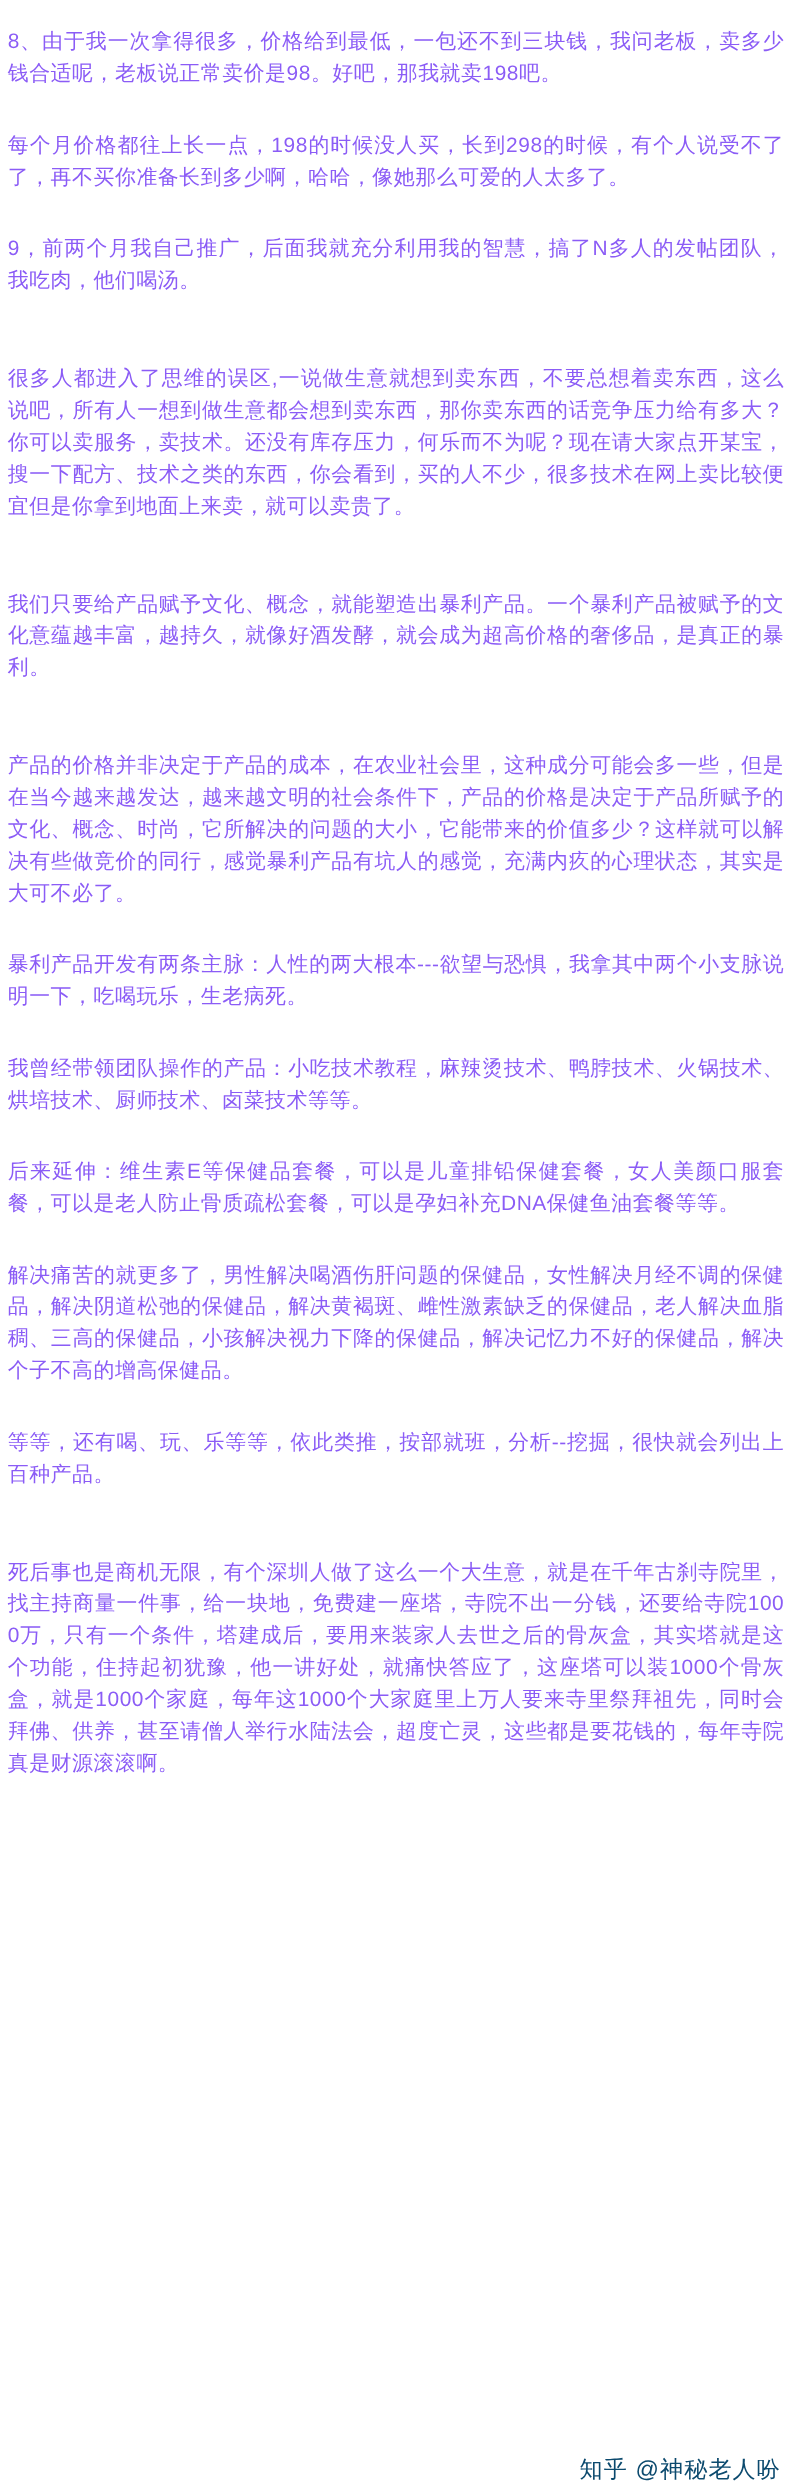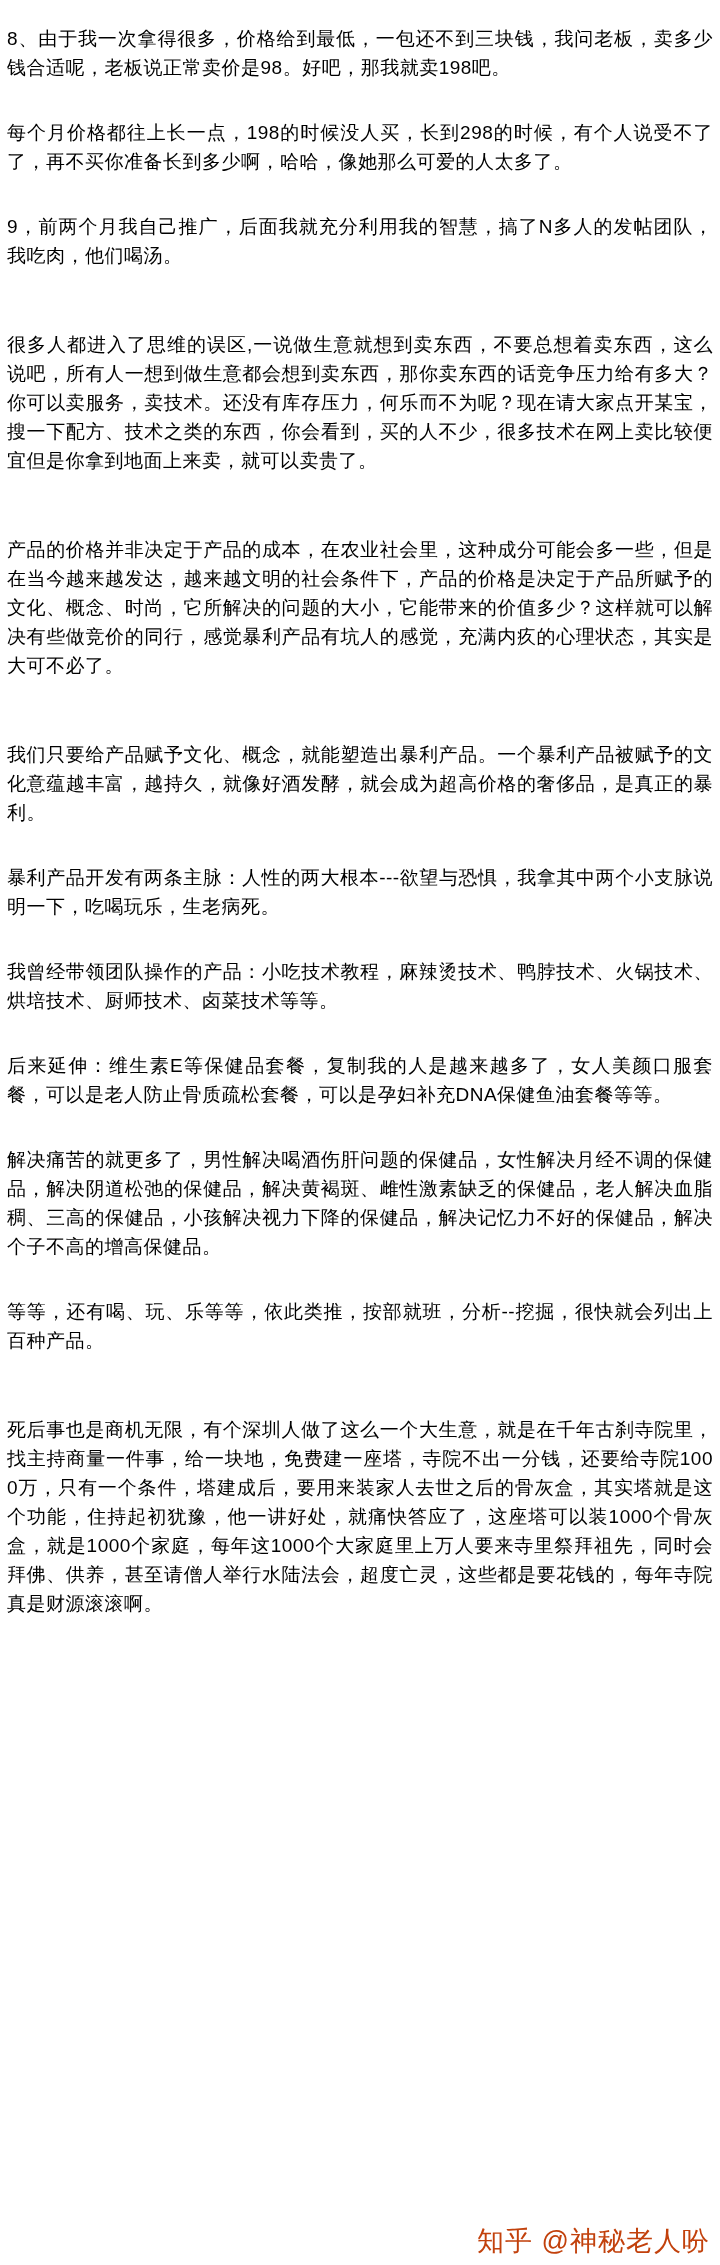--- a/index.html
+++ b/index.html
@@ -18,49 +18,49 @@
     box-sizing: border-box;
     width: 720px;
     height: 2265px;
     padding: 24px 7px 0 7px;
     position: relative;
   }
   .para {
     margin: 0 0 36px 0;
     font-size: 19px;
     line-height: 29px;
-    color: #000000;
+    color: #8b5cf6;
     text-align: justify;
     letter-spacing: 0.5px;
     word-break: break-all;
   }
   .para.gap {
     margin-top: 60px;
   }
   .watermark {
     position: absolute;
     right: 10px;
     bottom: 6px;
-    font-size: 27px;
-    color: #c2410c;
+    font-size: 21px;
+    color: #0c4a6e;
     letter-spacing: 1px;
     white-space: nowrap;
   }
 </style>
 </head>
 <body>
 
 <div class="page">
   <p class="para">8、由于我一次拿得很多，价格给到最低，一包还不到三块钱，我问老板，卖多少钱合适呢，老板说正常卖价是98。好吧，那我就卖198吧。</p>
   <p class="para">每个月价格都往上长一点，198的时候没人买，长到298的时候，有个人说受不了了，再不买你准备长到多少啊，哈哈，像她那么可爱的人太多了。</p>
   <p class="para">9，前两个月我自己推广，后面我就充分利用我的智慧，搞了N多人的发帖团队，我吃肉，他们喝汤。</p>
   <p class="para gap">很多人都进入了思维的误区,一说做生意就想到卖东西，不要总想着卖东西，这么说吧，所有人一想到做生意都会想到卖东西，那你卖东西的话竞争压力给有多大？你可以卖服务，卖技术。还没有库存压力，何乐而不为呢？现在请大家点开某宝，搜一下配方、技术之类的东西，你会看到，买的人不少，很多技术在网上卖比较便宜但是你拿到地面上来卖，就可以卖贵了。</p>
+  <p class="para gap">我们只要给产品赋予文化、概念，就能塑造出暴利产品。一个暴利产品被赋予的文化意蕴越丰富，越持久，就像好酒发酵，就会成为超高价格的奢侈品，是真正的暴利。</p>
   <p class="para gap">产品的价格并非决定于产品的成本，在农业社会里，这种成分可能会多一些，但是在当今越来越发达，越来越文明的社会条件下，产品的价格是决定于产品所赋予的文化、概念、时尚，它所解决的问题的大小，它能带来的价值多少？这样就可以解决有些做竞价的同行，感觉暴利产品有坑人的感觉，充满内疚的心理状态，其实是大可不必了。</p>
-  <p class="para gap">我们只要给产品赋予文化、概念，就能塑造出暴利产品。一个暴利产品被赋予的文化意蕴越丰富，越持久，就像好酒发酵，就会成为超高价格的奢侈品，是真正的暴利。</p>
   <p class="para">暴利产品开发有两条主脉：人性的两大根本---欲望与恐惧，我拿其中两个小支脉说明一下，吃喝玩乐，生老病死。</p>
   <p class="para">我曾经带领团队操作的产品：小吃技术教程，麻辣烫技术、鸭脖技术、火锅技术、烘培技术、厨师技术、卤菜技术等等。</p>
-  <p class="para">后来延伸：维生素E等保健品套餐，复制我的人是越来越多了，女人美颜口服套餐，可以是老人防止骨质疏松套餐，可以是孕妇补充DNA保健鱼油套餐等等。</p>
+  <p class="para">后来延伸：维生素E等保健品套餐，可以是儿童排铅保健套餐，女人美颜口服套餐，可以是老人防止骨质疏松套餐，可以是孕妇补充DNA保健鱼油套餐等等。</p>
   <p class="para">解决痛苦的就更多了，男性解决喝酒伤肝问题的保健品，女性解决月经不调的保健品，解决阴道松弛的保健品，解决黄褐斑、雌性激素缺乏的保健品，老人解决血脂稠、三高的保健品，小孩解决视力下降的保健品，解决记忆力不好的保健品，解决个子不高的增高保健品。</p>
   <p class="para">等等，还有喝、玩、乐等等，依此类推，按部就班，分析--挖掘，很快就会列出上百种产品。</p>
   <p class="para gap">死后事也是商机无限，有个深圳人做了这么一个大生意，就是在千年古刹寺院里，找主持商量一件事，给一块地，免费建一座塔，寺院不出一分钱，还要给寺院1000万，只有一个条件，塔建成后，要用来装家人去世之后的骨灰盒，其实塔就是这个功能，住持起初犹豫，他一讲好处，就痛快答应了，这座塔可以装1000个骨灰盒，就是1000个家庭，每年这1000个大家庭里上万人要来寺里祭拜祖先，同时会拜佛、供养，甚至请僧人举行水陆法会，超度亡灵，这些都是要花钱的，每年寺院真是财源滚滚啊。</p>
 
   <div class="watermark">知乎 @神秘老人吩</div>
 </div>
 
 </body></html>

